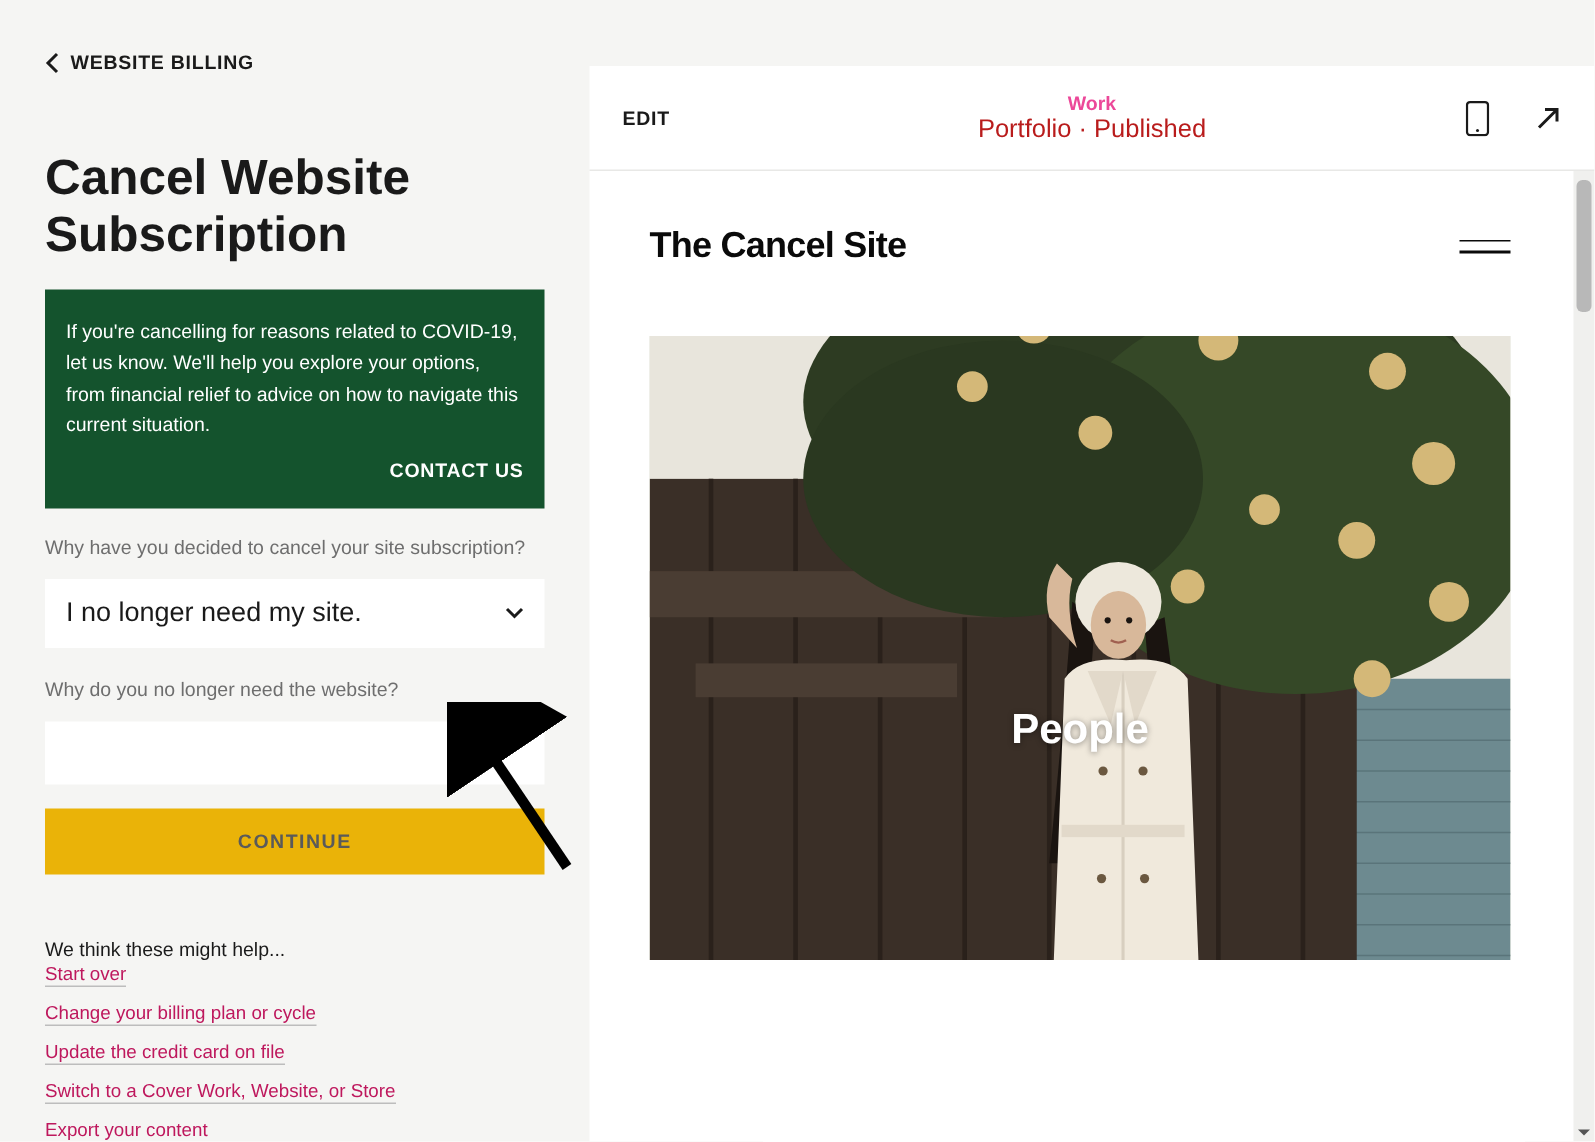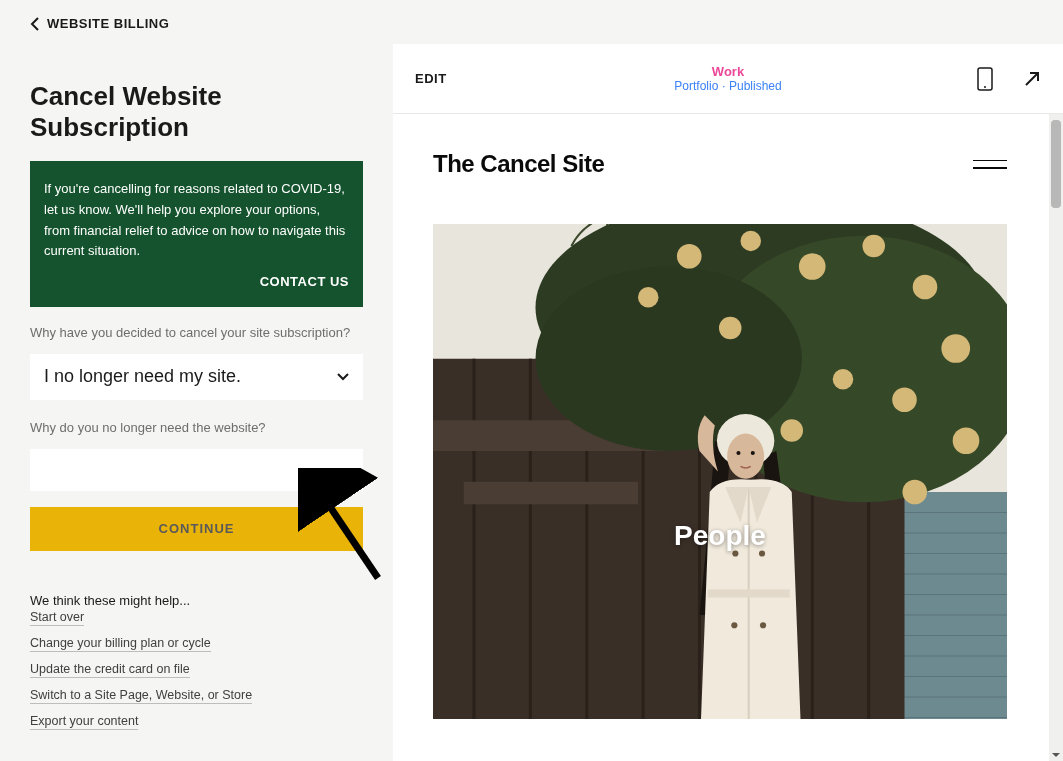--- a/index.html
+++ b/index.html
@@ -7,41 +7,41 @@
       font-family: -apple-system, BlinkMacSystemFont, "Helvetica Neue", Arial, sans-serif;
       background: #f5f5f3;
       width: 1063px;
       height: 761px;
       overflow: hidden;
       position: relative;
     }
     .layout { display: flex; height: 100%; }
     .sidebar {
       width: 393px;
-      padding: 16px 30px 0 30px;
+      padding: 34px 30px 0 30px;
       background: #f5f5f3;
     }
     .back-row {
       display: flex;
       align-items: center;
       gap: 8px;
       margin-bottom: 50px;
       cursor: pointer;
     }
     .chevron-left {
       width: 9px; height: 14px;
     }
     .back-label {
       font-size: 13px;
       font-weight: 700;
       letter-spacing: 0.5px;
       color: #1a1a1a;
     }
     .page-title {
-      font-size: 26px;
+      font-size: 33px;
       font-weight: 700;
       color: #1a1a1a;
       margin-bottom: 18px;
     }
     .notice-box {
       background: #14532d;
       color: #fff;
       padding: 18px 14px 14px 14px;
       font-size: 13px;
       line-height: 1.6;
@@ -110,21 +110,21 @@
       font-weight: 500;
     }
     .help-links {
       display: flex;
       flex-direction: column;
       gap: 10px;
       align-items: flex-start;
     }
     .help-link {
       font-size: 12.5px;
-      color: #404040;
+      color: #be185d;
       border-bottom: 1px solid #bdbdbd;
       cursor: pointer;
       padding-bottom: 1px;
     }
     
     .preview {
       flex: 1;
       background: #fff;
       display: flex;
       flex-direction: column;
@@ -152,22 +152,22 @@
       left: 50%;
       transform: translateX(-50%);
       text-align: center;
     }
     .preview-title {
       font-size: 13px;
       font-weight: 700;
       color: #ec4899;
     }
     .preview-subtitle {
-      font-size: 12px;
-      color: #3b82f6;
+      font-size: 17px;
+      color: #b91c1c;
     }
     .header-icons {
       display: flex;
       align-items: center;
       gap: 30px;
     }
     .icon-btn { cursor: pointer; display:flex; align-items:center;}
     .preview-body {
       flex: 1;
       overflow: hidden;
@@ -221,21 +221,21 @@
       gap: 6px;
       cursor: pointer;
     }
     .hamburger span {
       height: 1.5px;
       background: #0a0a0a;
       width: 100%;
     }
     .hero {
       position: relative;
-      height: 495px;
+      height: 416px;
       overflow: hidden;
       background: #e4e1d8;
     }
     .hero svg { width: 100%; height: 100%; display:block;}
     .hero-label {
       position: absolute;
       left: 50%;
       top: 63%;
       transform: translate(-50%,-50%);
       color: #fff;
@@ -283,21 +283,21 @@
 
     <input type="text" class="text-input" value="" style="">
 
     <button class="continue-btn">CONTINUE</button>
 
     <div class="help-title">We think these might help...</div>
     <div class="help-links">
       <span class="help-link">Start over</span>
       <span class="help-link">Change your billing plan or cycle</span>
       <span class="help-link">Update the credit card on file</span>
-      <span class="help-link">Switch to a Site Page, Website, or Store</span>
+      <span class="help-link">Switch to a Cover Work, Website, or Store</span>
       <span class="help-link">Export your content</span>
     </div>
   </aside>
 
   <main class="preview">
     <div class="preview-header">
       <span class="edit-link">EDIT</span>
       <div class="preview-title-block">
         <div class="preview-title">Work</div>
         <div class="preview-subtitle">Portfolio · Published</div>

